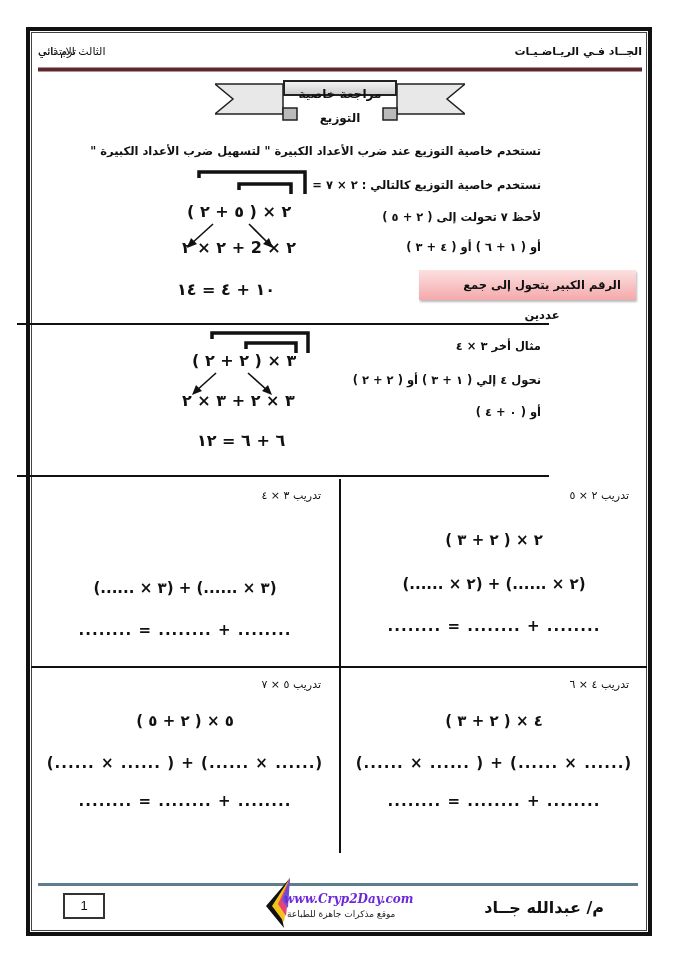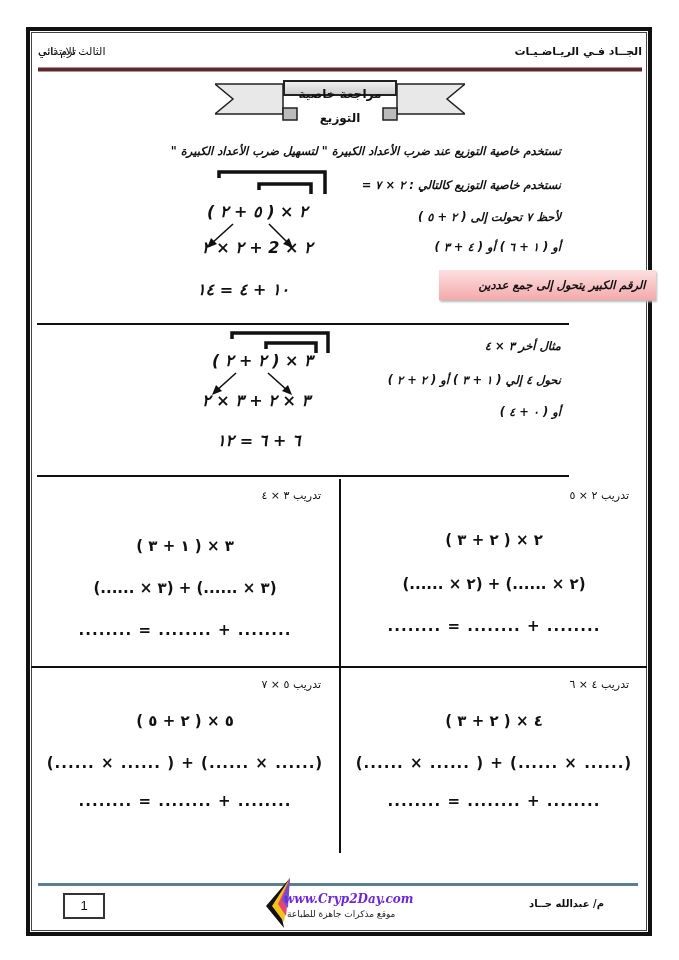--- a/index.html
+++ b/index.html
@@ -27,21 +27,21 @@
       position: absolute; top: 67px; left: 38px; width: 604px; height: 5px;
       background: #5a2a2e; border-top: 1px solid #b89094; border-bottom: 1px solid #b89094;
     }
     .banner { position: absolute; left: 215px; top: 72px; width: 250px; height: 50px; }
     .banner svg { position: absolute; left: 0; top: 0; }
     .banner-title {
       position: absolute; left: 68px; top: 8px; width: 114px; height: 16px;
       background: linear-gradient(#f2f2f2, #cfcfcf); border: 2px solid #222;
       direction: rtl; text-align: center; font-size: 12px; font-weight: bold; line-height: 24px;
     }
-    .section { position: absolute; left: 37px; width: 532px; font-style: italic; }
+    .section { position: absolute; left: 17px; width: 532px; }
     .sec1 { top: 120px; height: 205px; border-bottom: 2px solid #111; }
     .sec2 { top: 327px; height: 150px; border-bottom: 2px solid #111; }
     .rtl { direction: rtl; text-align: right; }
     .line { position: absolute; font-size: 11.5px; font-weight: bold; white-space: nowrap; }
     .math { position: absolute; font-size: 16px; font-weight: bold; white-space: nowrap; letter-spacing: 2px; direction: rtl; }
     .callout {
       position: absolute; left: 402px; top: 150px; width: 217px; height: 30px;
       background: linear-gradient(#fce0e0, #f4a9ab); box-shadow: 1px 2px 2px #bbb;
       direction: rtl; text-align: center; font-size: 11.5px; font-weight: bold; line-height: 30px; padding-left: 29px;
     }
@@ -54,21 +54,21 @@
     .cell .title { position: absolute; right: 18px; top: 10px; font-size: 11px; direction: rtl; }
     .cell .eq { position: absolute; left: 0; right: 0; text-align: center; font-size: 15px; font-weight: bold; direction: rtl; white-space: nowrap; letter-spacing: 1px; }
     .footer-rule {
       position: absolute; left: 38px; top: 883px; width: 600px; height: 3px; background: #5c7e8e;
     }
     .page-box {
       position: absolute; left: 63px; top: 893px; width: 42px; height: 26px;
       border: 2px solid #333; text-align: center; font-size: 13px; line-height: 22px;
       font-family: "Liberation Sans", sans-serif;
     }
-    .author { position: absolute; right: 75px; top: 898px; font-size: 10px; font-weight: bold; direction: rtl; }
+    .author { position: absolute; right: 75px; top: 898px; font-size: 16px; font-weight: bold; direction: rtl; }
     .logo { position: absolute; left: 262px; top: 872px; width: 180px; height: 60px; }
     .logo-url {
       position: absolute; left: 22px; top: 20px; font-family: "DejaVu Serif", serif;
       font-style: italic; font-weight: bold; font-size: 12px; color: #6d28d9;
     }
     .logo-sub { position: absolute; left: 25px; top: 37px; font-size: 9px; direction: rtl; color: #222; }
   </style>
 </head>
 <body>
 
@@ -132,21 +132,20 @@
 
 <div class="grid">
   <div class="cell tr">
     <div class="title">تدريب ٢ × ٥</div>
     <div class="eq" style="top:52px;">٢ × ( ٢ + ٣ )</div>
     <div class="eq" style="top:96px;">(٢ × ......)  +  (٢ × ......)</div>
     <div class="eq" style="top:138px;">........  +  ........ = ........</div>
   </div>
   <div class="cell tl">
     <div class="title">تدريب ٣ × ٤</div>
-    <div class="eq" style="top:58px;">٣ × ( ١ + ٣ )</div>
     <div class="eq" style="top:100px;">(٣ × ......)  +  (٣ × ......)</div>
     <div class="eq" style="top:142px;">........  +  ........ = ........</div>
   </div>
   <div class="cell br">
     <div class="title">تدريب ٤ × ٦</div>
     <div class="eq" style="top:44px;text-align:center;">٤ × ( ٢ + ٣ )</div>
     <div class="eq" style="top:86px;">(...... × ......) + ( ...... × ......)</div>
     <div class="eq" style="top:124px;">........  +  ........ = ........</div>
   </div>
   <div class="cell bl">

